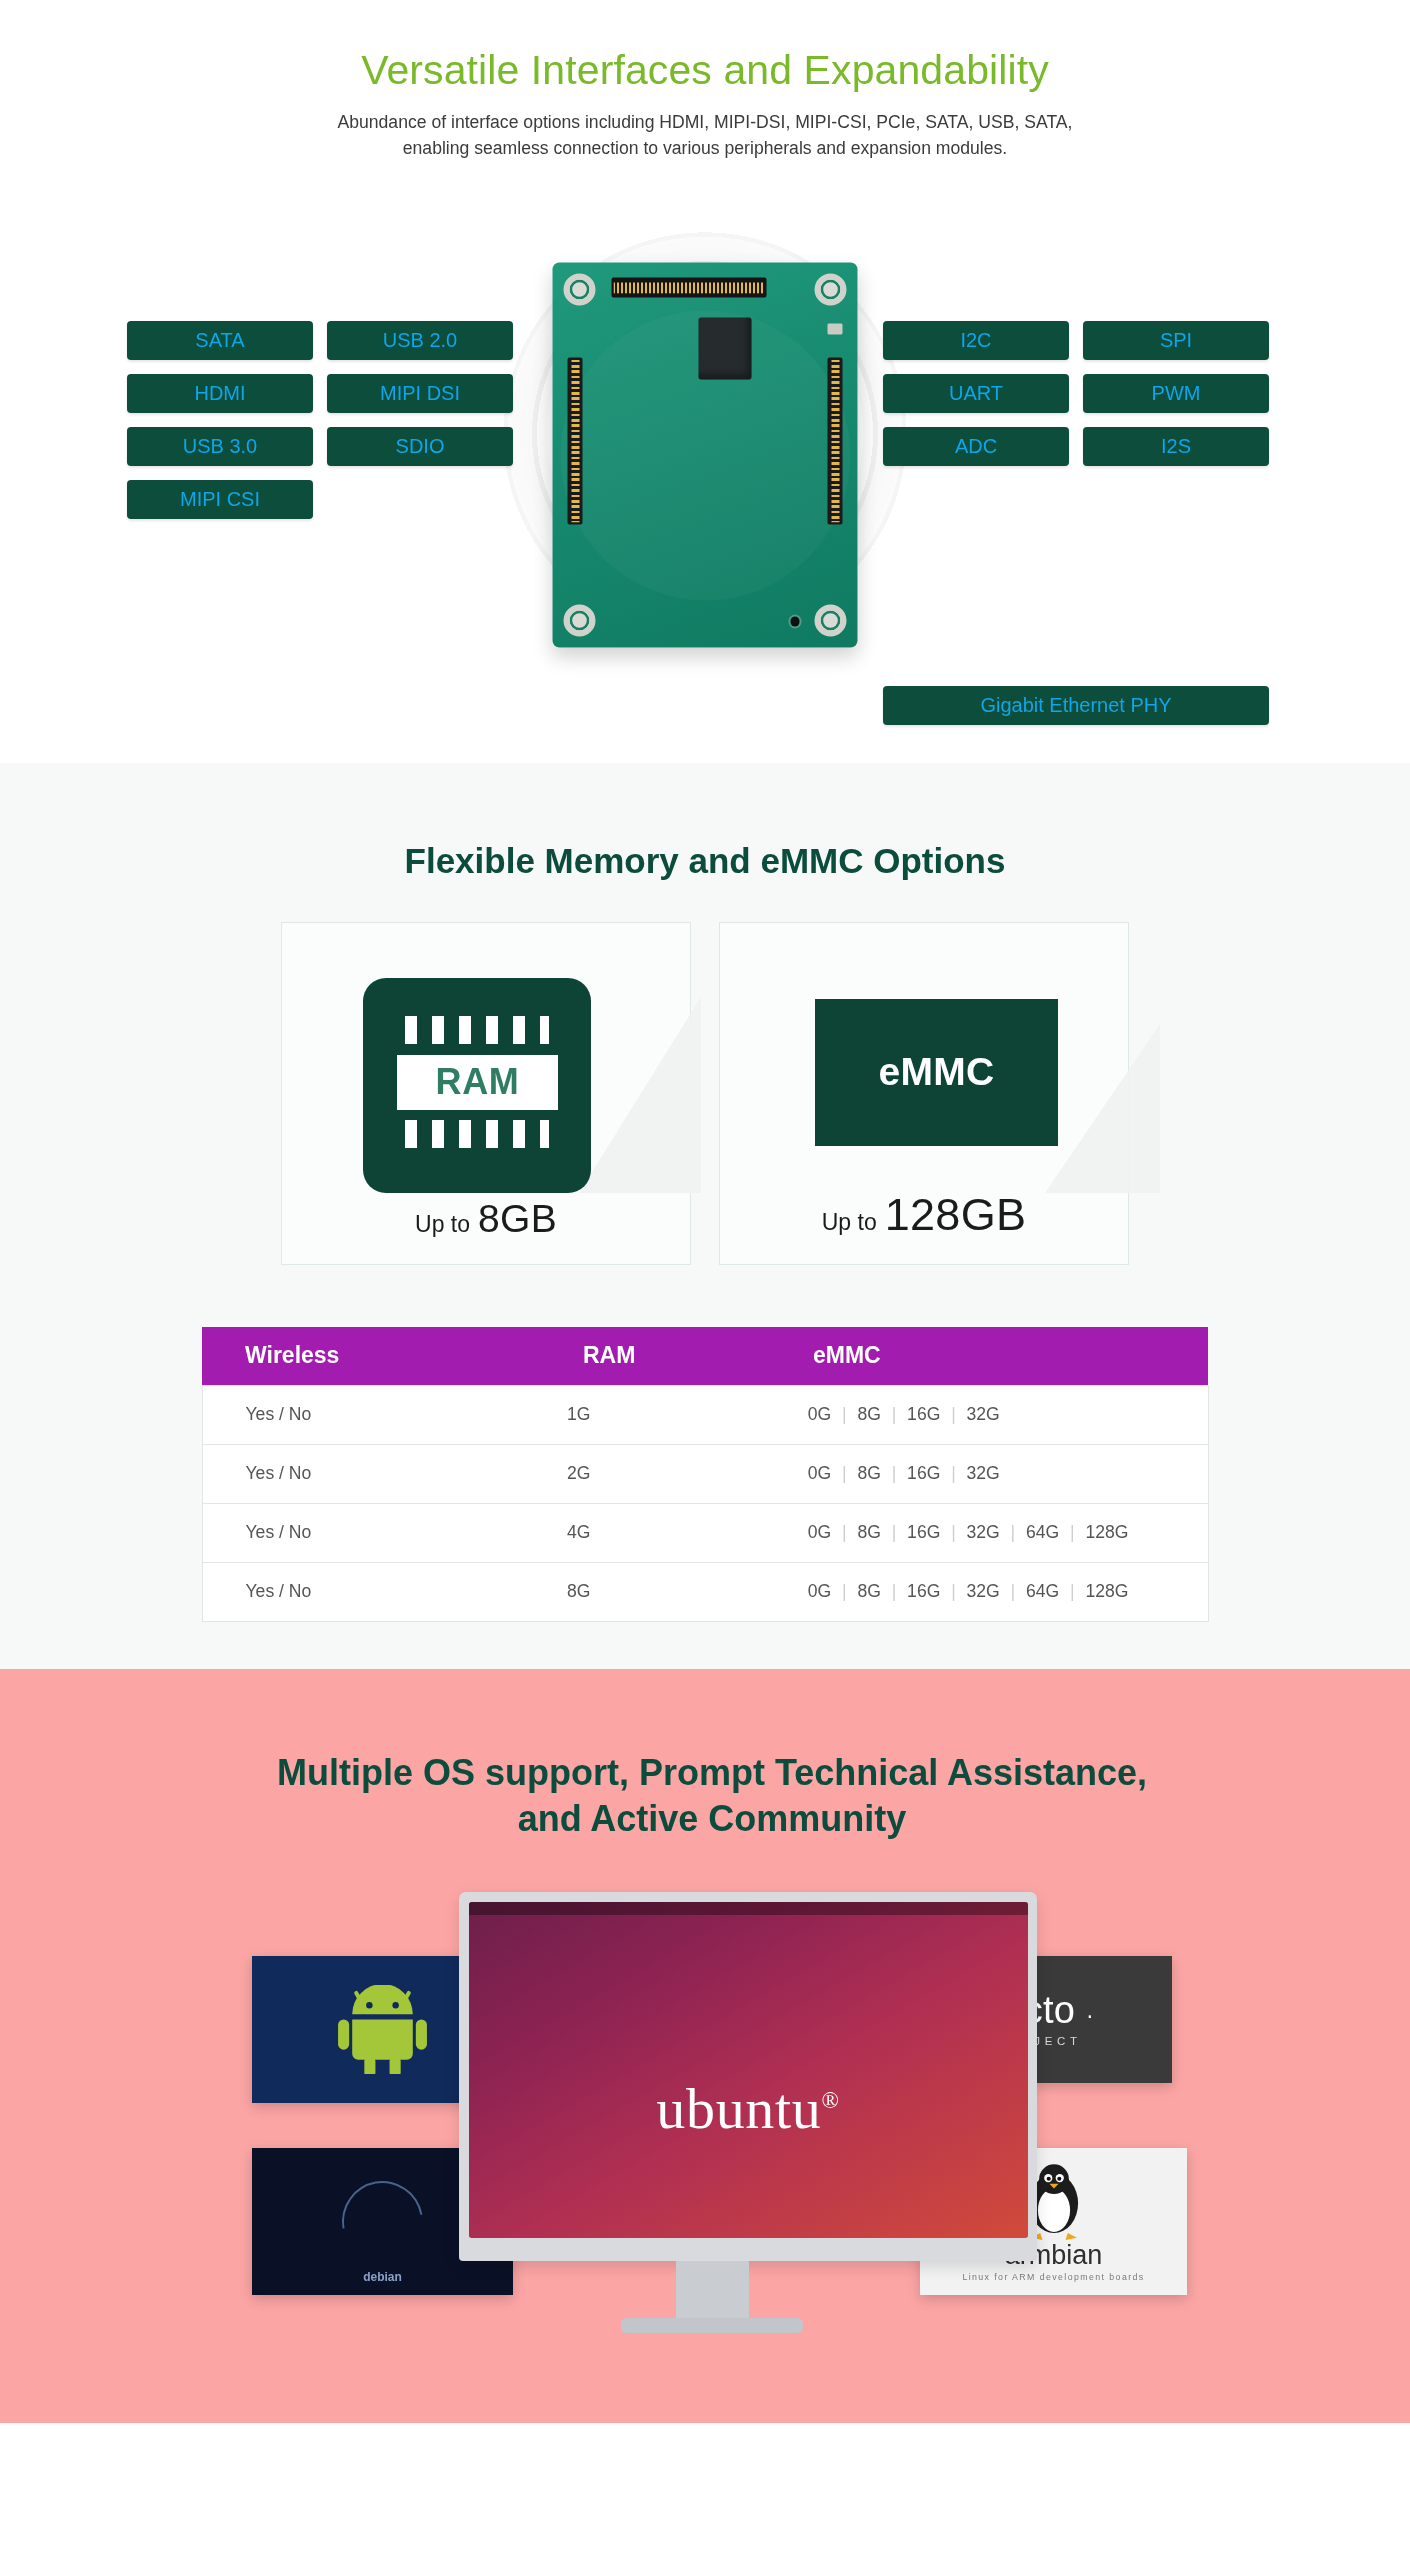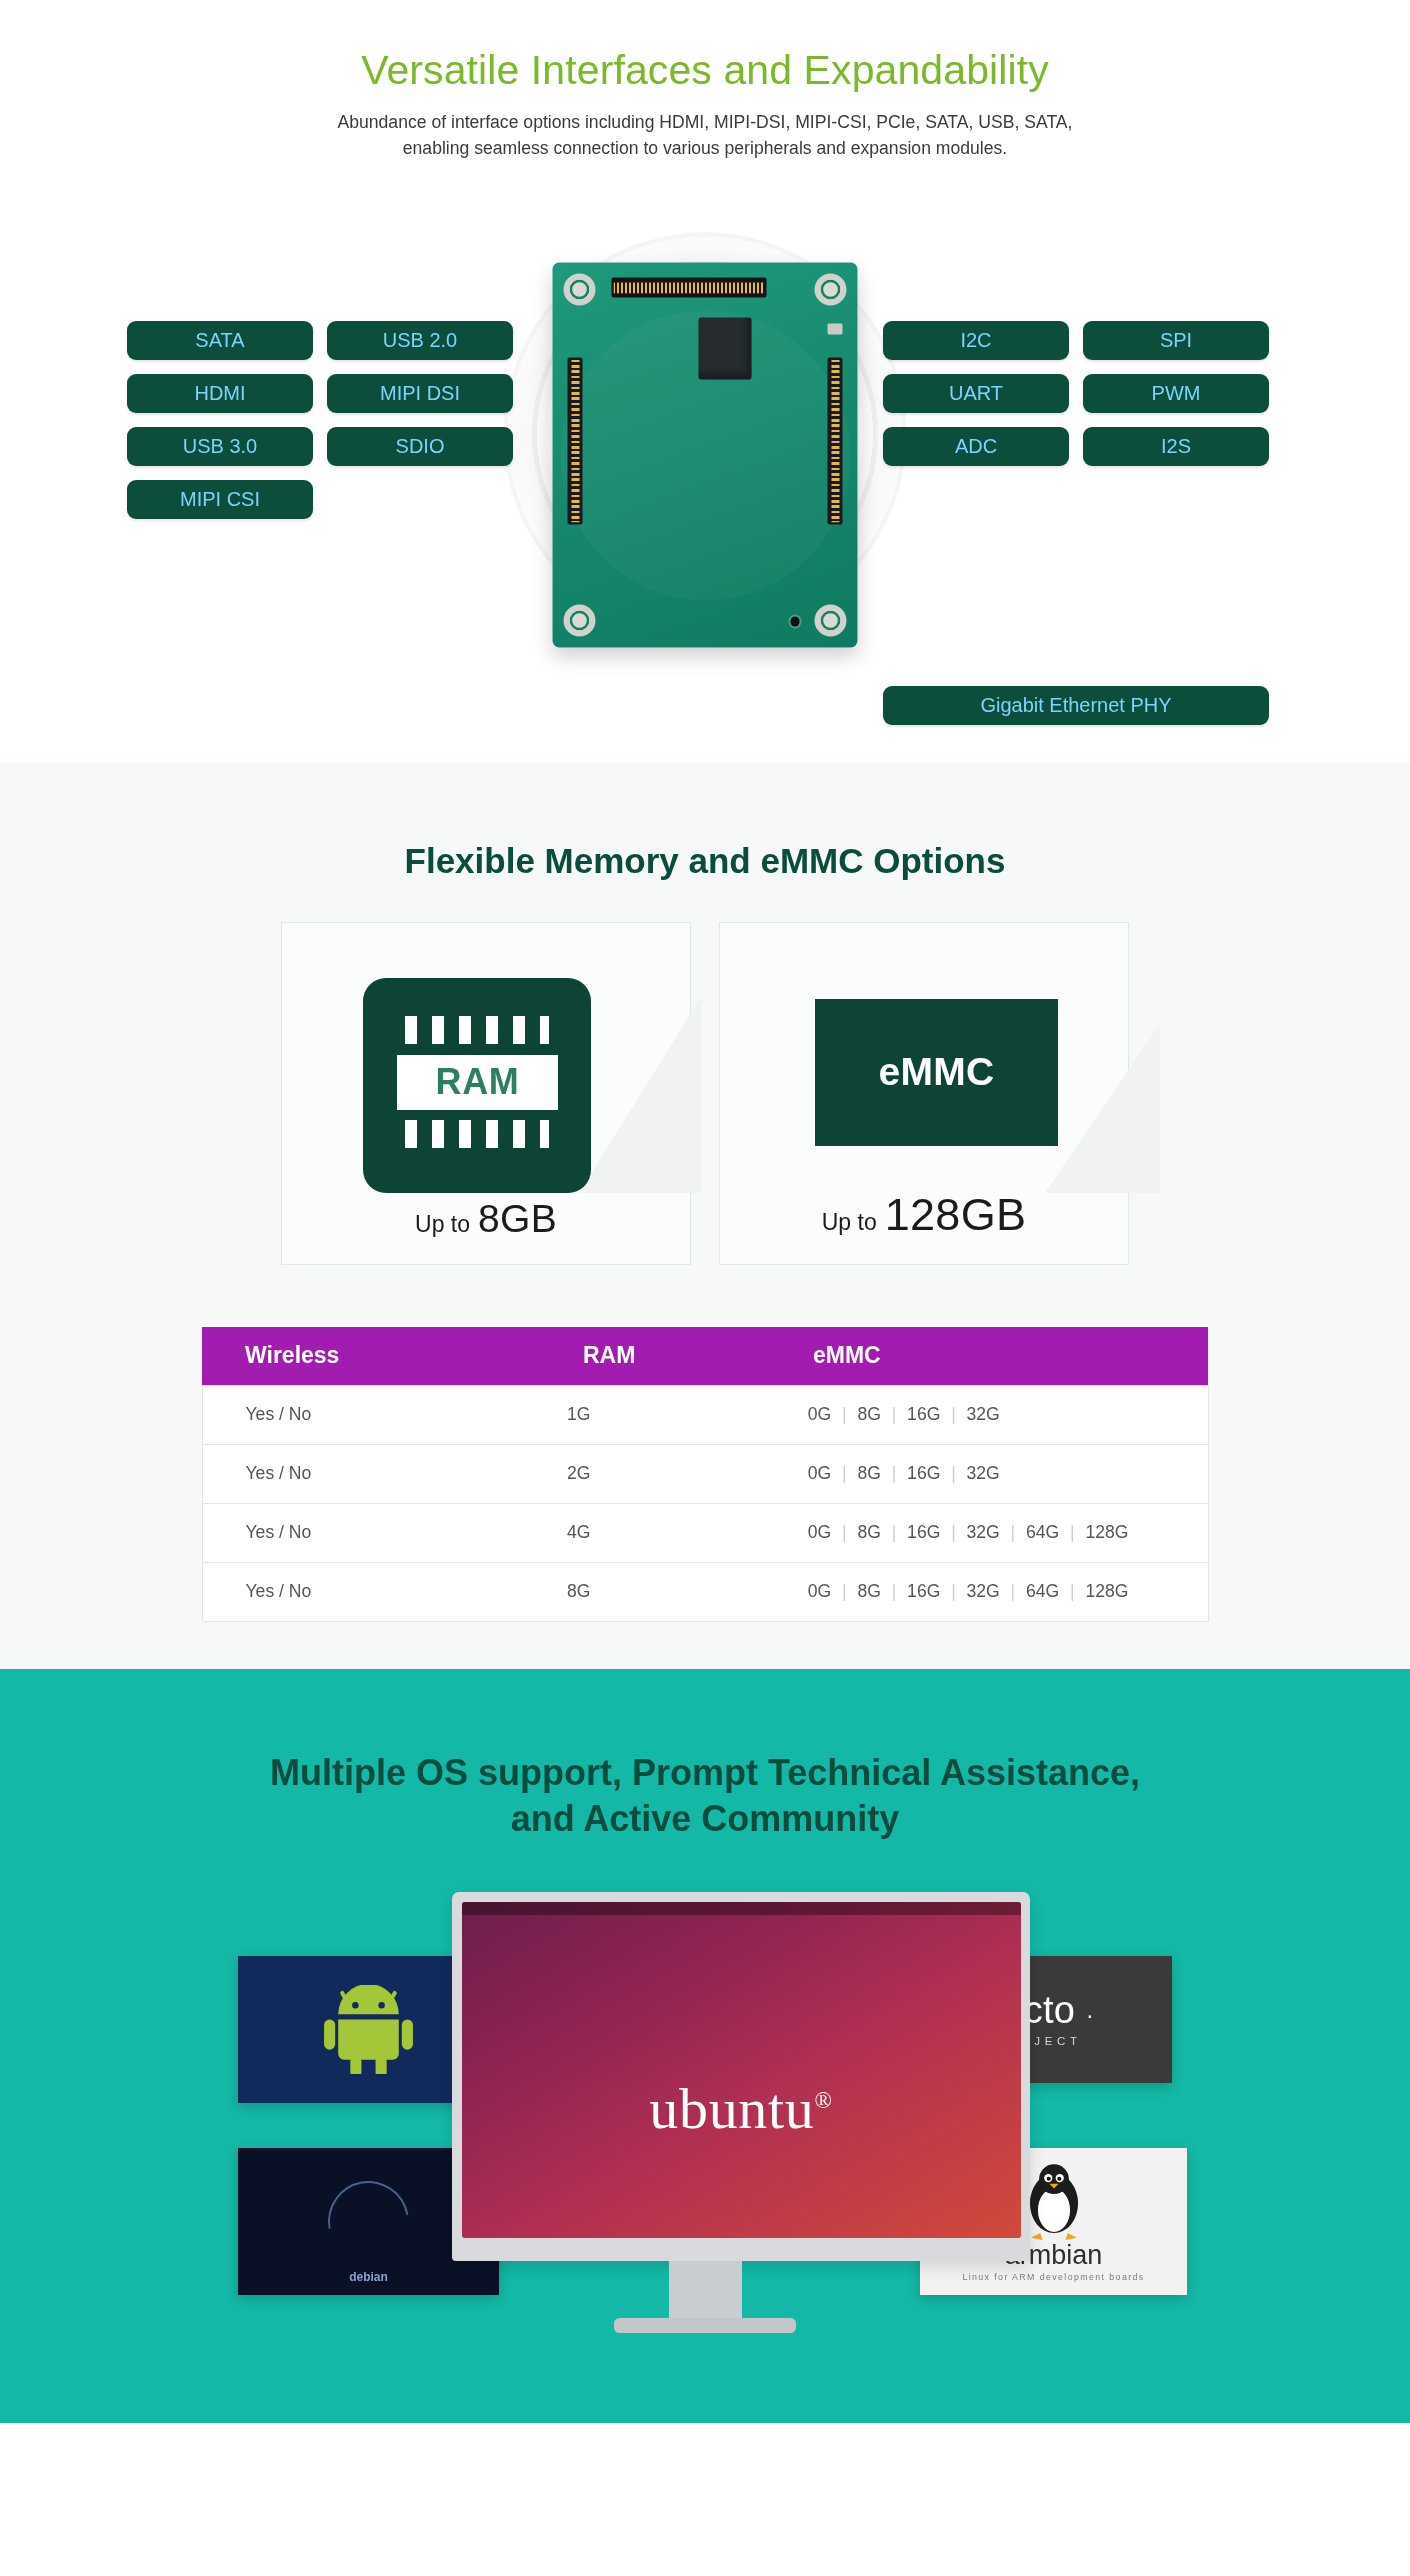--- a/index.html
+++ b/index.html
@@ -155,25 +155,25 @@
     width: 9.5px; height: 9.5px;
     border-radius: 50%;
     background: #101010;
     box-shadow: 0 0 0 2px rgba(255,255,255,0.25);
   }
 
   
   .tag-col { position: absolute; display: flex; flex-direction: column; gap: 13.5px; }
   .tag {
     background: #0d4d3c;
-    color: #7dd3fc;
+    color: #0ea5e9;
     font-size: 20px;
     text-align: center;
     padding: 9.5px 0 10px 0;
-    border-radius: 9px;
+    border-radius: 4px;
     line-height: 1;
     width: 186px;
     box-shadow: 0 1.4px 2.7px rgba(0,0,0,0.10);
   }
   .tag.wide { width: 386px; }
 
   .col-l1 { left: 127px;  top: 132px; }
   .col-l2 { left: 327px;  top: 132px; }
   .col-r1 { left: 883px; top: 132px; }
   .col-r2 { left: 1083px; top: 132px; }
@@ -296,22 +296,22 @@
   .mem-table tbody td.c1 { padding-left: 43px; border-right: none; }
   .mem-table tbody td.c2 { border-left: none; border-right: none; }
   .mem-table tbody td.c3 { border-left: none; }
   .mem-table tbody tr td { border-left: 0.7px solid #e4e4e4; }
   .opt-list { display: inline-flex; align-items: center; }
   .opt-list .o { padding: 0 10.8px; }
   .opt-list .sep { color: #cfcfcf; }
 
   
   .sec-os {
-    background: #14b8a6;
-    padding: 47px 0 27px 0;
+    background: #fca5a5;
+    padding: 47px 0 27px 14px;
   }
   .sec3-title {
     text-align: center;
     color: #0b4c3d;
     font-size: 36px;
     font-weight: 700;
     line-height: 1.28;
     max-width: 1188px;
     margin: 34px auto 0 auto;
   }

